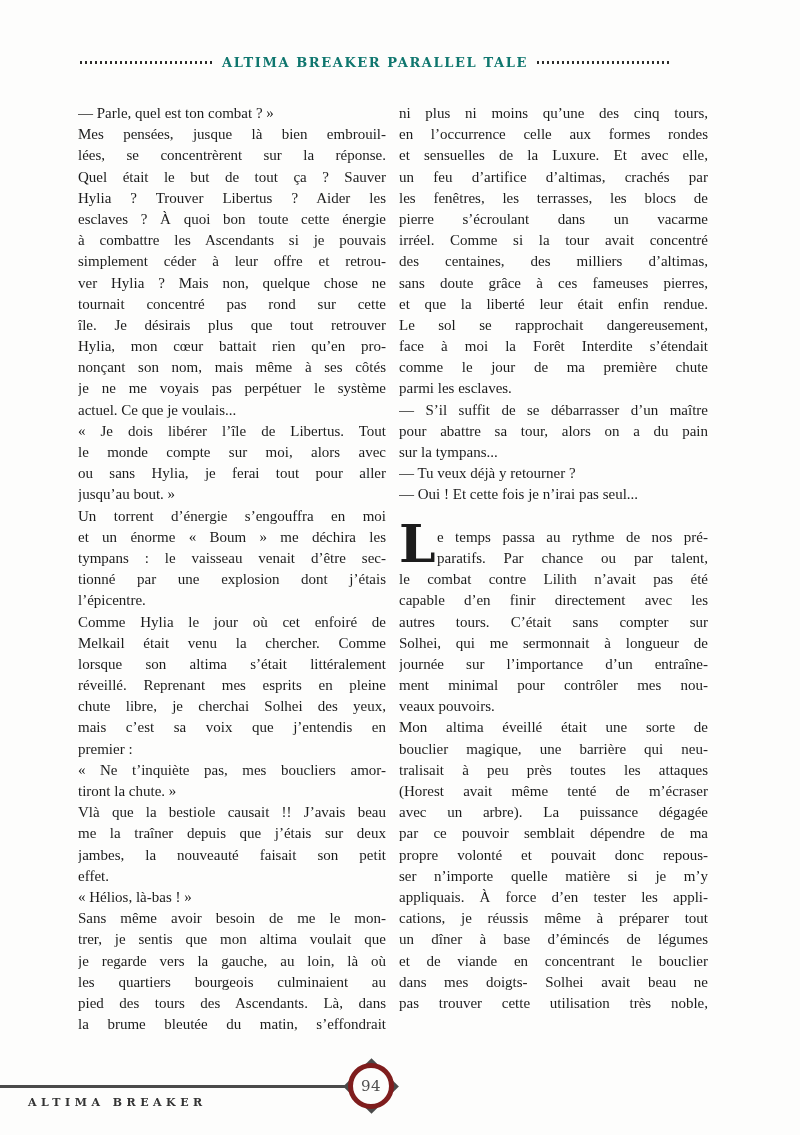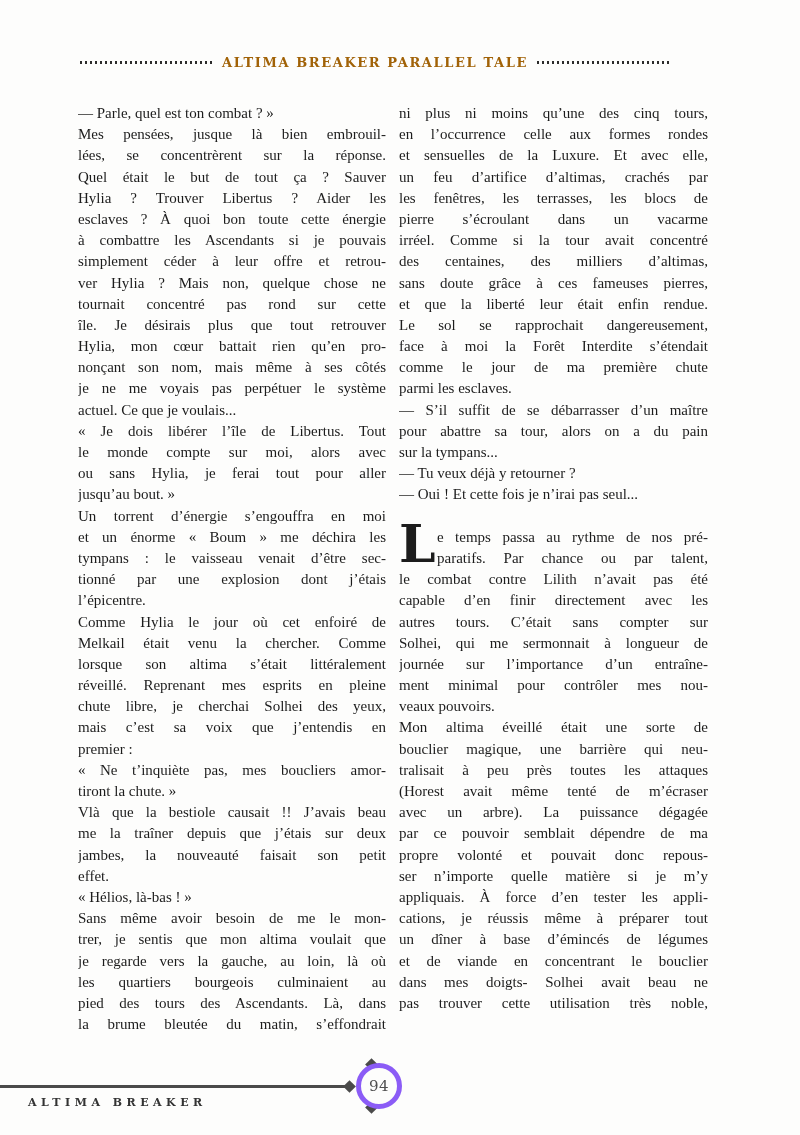--- a/index.html
+++ b/index.html
@@ -12,21 +12,21 @@
   .header{
     position:absolute;left:80px;top:52px;width:590px;height:20px;
     display:flex;align-items:center;
   }
   .dots{
     flex:1;height:3px;
     background-image:repeating-linear-gradient(to right,#2b2b2b 0 2px,transparent 2px 5px);
   }
   .running-title{
     margin:0 9px;font-family:"DejaVu Serif",serif;font-weight:700;
-    font-size:13px;letter-spacing:1.6px;color:#a16207;white-space:nowrap;
+    font-size:13px;letter-spacing:1.6px;color:#0f766e;white-space:nowrap;
   }
   
   .col{position:absolute;top:103px;height:933px;font-size:15px;line-height:21.2px;}
   .col-left{left:78px;width:308px;}
   .col-right{left:399px;width:309px;}
   .line{
     height:21.2px;overflow:hidden;
     text-align:justify;text-align-last:justify;
   }
   .line.end{text-align-last:left;}
@@ -48,22 +48,22 @@
   }
   .page-badge{position:absolute;left:348px;top:1063px;width:46px;height:46px;}
   .page-badge .pt{
     position:absolute;width:9px;height:9px;background:#4a4a4a;transform:rotate(45deg);
   }
   .pt-n{left:18.5px;top:-3px;}
   .pt-s{left:18.5px;top:40px;}
   .pt-w{left:-3px;top:18.5px;}
   .pt-e{left:40px;top:18.5px;}
   .page-badge .ring{
-    position:absolute;left:8px;top:0;width:36px;height:36px;
-    border:5px solid #8b5cf6;border-radius:50%;background:#fdfdfc;
+    position:absolute;left:0;top:0;width:36px;height:36px;
+    border:5px solid #7f1d1d;border-radius:50%;background:#fdfdfc;
     display:flex;align-items:center;justify-content:center;
   }
   .page-number{
     font-family:"DejaVu Serif",serif;font-size:15px;color:#4f4f4f;letter-spacing:0.5px;
   }
 </style>
 </head>
 <body>
 
 <div class="page">

